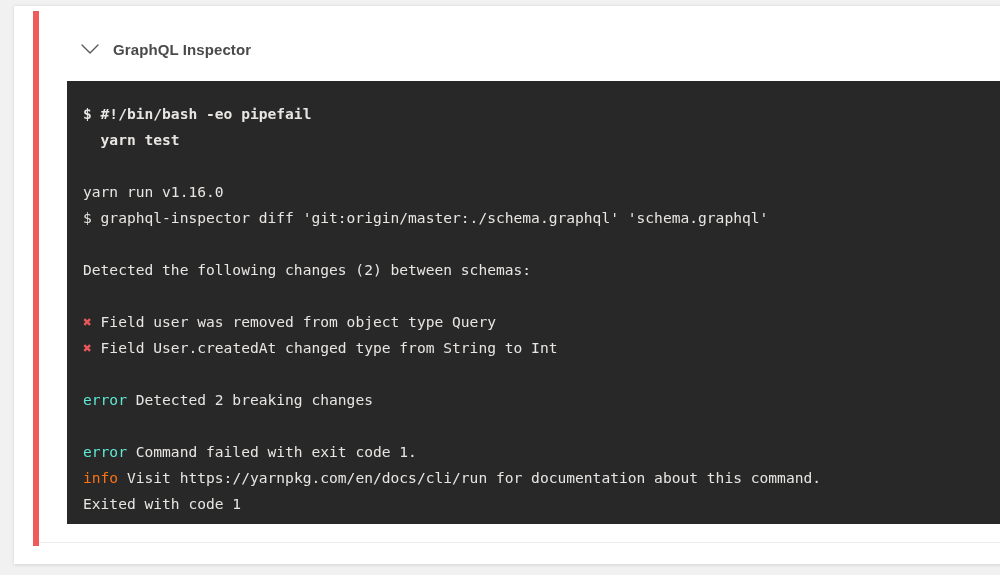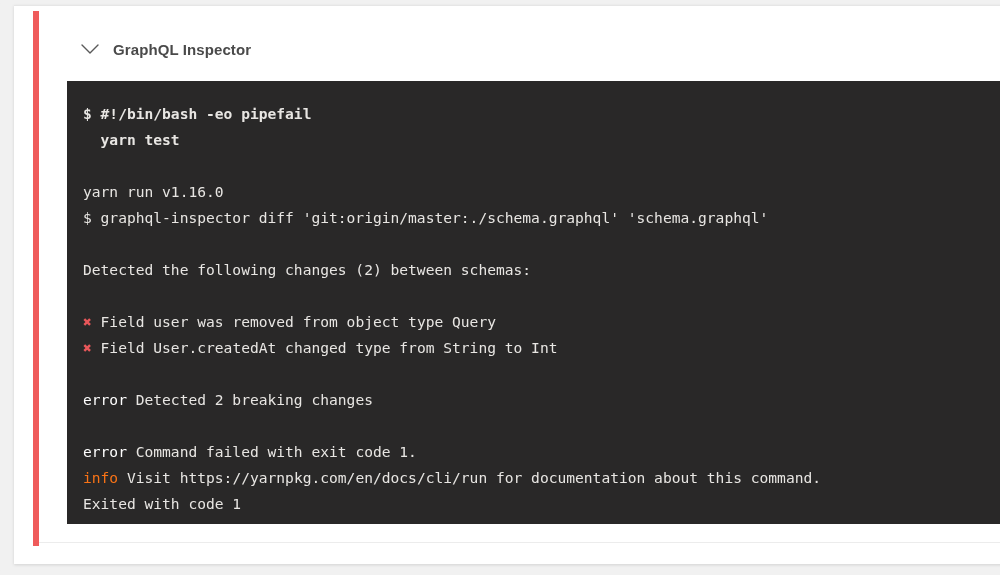--- a/index.html
+++ b/index.html
@@ -96,21 +96,21 @@
     font-size: 14.6px;
     line-height: 26px;
     color: #e8e6e3;
     white-space: pre;
   }
 
   .line { white-space: pre; }
   .line.blank { height: 26px; }
   .line.bold { font-weight: bold; }
 
-  .tok-err  { color: #ffffff; }
+  .tok-err  { color: #5eead4; }
   .tok-info { color: #f97316; }
   .tok-mark { color: #e8575a; font-weight: bold; }
 
   
   .card-footer-rule {
     position: absolute;
     left: 25px;
     top: 536px;
     width: 985px;
     height: 1px;

